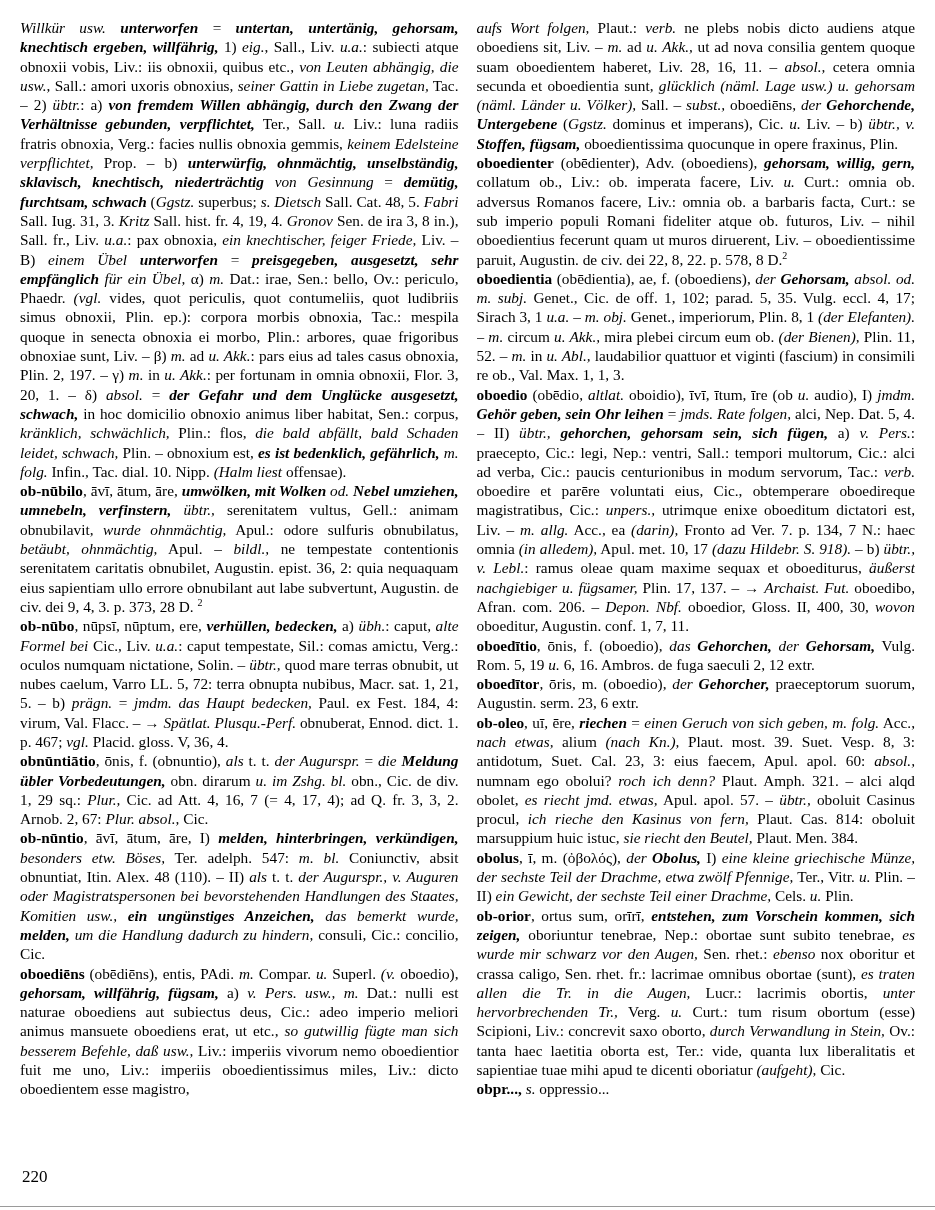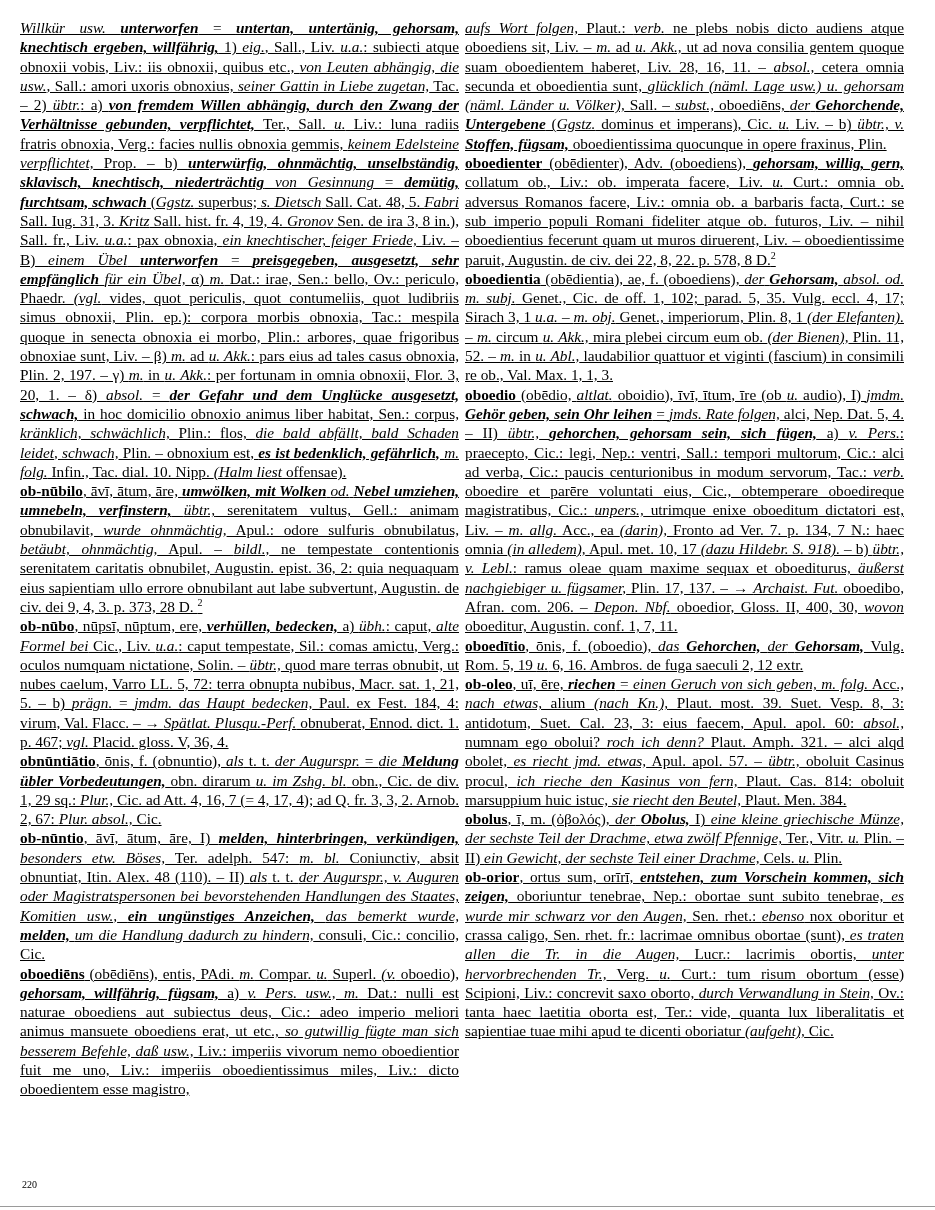--- a/index.html
+++ b/index.html
@@ -12,40 +12,39 @@
     font-family:"Liberation Serif","DejaVu Serif",serif;
     font-size:15.3px;
     line-height:19.3px;
     overflow:hidden;
   }
   .columns{
     position:absolute;
     left:20px;top:18px;
     width:895px;height:1150px;
     display:flex;
-    column-gap:6px;
+    column-gap:18px;
     overflow:hidden;
-    text-decoration:underline;
   }
   .column{
     width:439px;
     height:100%;
     overflow:hidden;
     text-align:justify;
   }
   .entry{margin:0;padding:0;}
   .rm{font-style:normal;font-weight:normal;}
   .it{font-style:italic;}
   .bd{font-weight:bold;}
   .bdit{font-weight:bold;font-style:italic;}
   sup.sup{font-size:10px;line-height:0;}
   .page-number{
     position:absolute;
-    left:22px;bottom:16px;
-    font-size:10px;
+    left:22px;bottom:24px;
+    font-size:17px;
   }
   .bottom-rule{
     position:absolute;
     left:0;right:0;bottom:3px;
     height:1px;
     background:#9a9a9a;
   }
 </style>
 </head>
 <body>
@@ -59,20 +58,22 @@
         <p class="entry"><span class="bd">obnūntiātio</span><span class="rm">, ōnis, f. (obnuntio), </span><span class="it">als</span><span class="rm"> t. t. </span><span class="it">der Augurspr.</span><span class="rm"> = </span><span class="it">die</span><span class="rm"> </span><span class="bdit">Meldung übler Vorbedeutungen,</span><span class="rm"> obn. dirarum </span><span class="it">u. im Zshg. bl.</span><span class="rm"> obn., Cic. de div. 1, 29 sq.: </span><span class="it">Plur.,</span><span class="rm"> Cic. ad Att. 4, 16, 7 (= 4, 17, 4); ad Q. fr. 3, 3, 2. Arnob. 2, 67: </span><span class="it">Plur. absol.,</span><span class="rm"> Cic.</span></p>
         <p class="entry"><span class="bd">ob-nūntio</span><span class="rm">, āvī, ātum, āre, I) </span><span class="bdit">melden, hinterbringen, verkündigen,</span><span class="rm"> </span><span class="it">besonders etw. Böses,</span><span class="rm"> Ter. adelph. 547: </span><span class="it">m. bl.</span><span class="rm"> Coniunctiv, absit obnuntiat, Itin. Alex. 48 (110). – II) </span><span class="it">als</span><span class="rm"> t. t. </span><span class="it">der Augurspr., v. Auguren oder Magistratspersonen bei bevorstehenden Handlungen des Staates, Komitien usw.,</span><span class="rm"> </span><span class="bdit">ein ungünstiges Anzeichen,</span><span class="rm"> </span><span class="it">das bemerkt wurde,</span><span class="rm"> </span><span class="bdit">melden,</span><span class="rm"> </span><span class="it">um die Handlung dadurch zu hindern,</span><span class="rm"> consuli, Cic.: concilio, Cic.</span></p>
         <p class="entry"><span class="bd">oboediēns</span><span class="rm"> (obēdiēns), entis, PAdi. </span><span class="it">m.</span><span class="rm"> Compar. </span><span class="it">u.</span><span class="rm"> Superl. </span><span class="it">(v.</span><span class="rm"> oboedio), </span><span class="bdit">gehorsam, willfährig, fügsam,</span><span class="rm"> a) </span><span class="it">v. Pers. usw., m.</span><span class="rm"> Dat.: nulli est naturae oboediens aut subiectus deus, Cic.: adeo imperio meliori animus mansuete oboediens erat, ut etc., </span><span class="it">so gutwillig fügte man sich besserem Befehle, daß usw.,</span><span class="rm"> Liv.: imperiis vivorum nemo oboedientior fuit me uno, Liv.: imperiis oboedientissimus miles, Liv.: dicto oboedientem esse magistro,</span></p>
       </div>
     <div class="column">
         <p class="entry"><span class="it">aufs Wort folgen,</span><span class="rm"> Plaut.: </span><span class="it">verb.</span><span class="rm"> ne plebs nobis dicto audiens atque oboediens sit, Liv. – </span><span class="it">m.</span><span class="rm"> ad </span><span class="it">u. Akk.,</span><span class="rm"> ut ad nova consilia gentem quoque suam oboedientem haberet, Liv. 28, 16, 11. – </span><span class="it">absol.,</span><span class="rm"> cetera omnia secunda et oboedientia sunt, </span><span class="it">glücklich (näml. Lage usw.) u. gehorsam (näml. Länder u. Völker),</span><span class="rm"> Sall. – </span><span class="it">subst.,</span><span class="rm"> oboediēns, </span><span class="it">der</span><span class="rm"> </span><span class="bdit">Gehorchende, Untergebene</span><span class="rm"> (</span><span class="it">Ggstz.</span><span class="rm"> dominus et imperans), Cic. </span><span class="it">u.</span><span class="rm"> Liv. – b) </span><span class="it">übtr., v.</span><span class="rm"> </span><span class="bdit">Stoffen, fügsam,</span><span class="rm"> oboedientissima quocunque in opere fraxinus, Plin.</span></p>
         <p class="entry"><span class="bd">oboedienter</span><span class="rm"> (obēdienter), Adv. (oboediens), </span><span class="bdit">gehorsam, willig, gern,</span><span class="rm"> collatum ob., Liv.: ob. imperata facere, Liv. </span><span class="it">u.</span><span class="rm"> Curt.: omnia ob. adversus Romanos facere, Liv.: omnia ob. a barbaris facta, Curt.: se sub imperio populi Romani fideliter atque ob. futuros, Liv. – nihil oboedientius fecerunt quam ut muros diruerent, Liv. – oboedientissime paruit, Augustin. de civ. dei 22, 8, 22. p. 578, 8 D.</span><sup class="sup">2</sup></p>
         <p class="entry"><span class="bd">oboedientia</span><span class="rm"> (obēdientia), ae, f. (oboediens), </span><span class="it">der</span><span class="rm"> </span><span class="bdit">Gehorsam,</span><span class="rm"> </span><span class="it">absol. od. m. subj.</span><span class="rm"> Genet., Cic. de off. 1, 102; parad. 5, 35. Vulg. eccl. 4, 17; Sirach 3, 1 </span><span class="it">u.a.</span><span class="rm"> – </span><span class="it">m. obj.</span><span class="rm"> Genet., imperiorum, Plin. 8, 1 </span><span class="it">(der Elefanten).</span><span class="rm"> – </span><span class="it">m.</span><span class="rm"> circum </span><span class="it">u. Akk.,</span><span class="rm"> mira plebei circum eum ob. </span><span class="it">(der Bienen),</span><span class="rm"> Plin. 11, 52. – </span><span class="it">m.</span><span class="rm"> in </span><span class="it">u. Abl.,</span><span class="rm"> laudabilior quattuor et viginti (fascium) in consimili re ob., Val. Max. 1, 1, 3.</span></p>
         <p class="entry"><span class="bd">oboedio</span><span class="rm"> (obēdio, </span><span class="it">altlat.</span><span class="rm"> oboidio), īvī, ītum, īre (ob </span><span class="it">u.</span><span class="rm"> audio), I) </span><span class="it">jmdm.</span><span class="rm"> </span><span class="bdit">Gehör geben, sein Ohr leihen</span><span class="rm"> = </span><span class="it">jmds. Rate folgen,</span><span class="rm"> alci, Nep. Dat. 5, 4. – II) </span><span class="it">übtr.,</span><span class="rm"> </span><span class="bdit">gehorchen, gehorsam sein, sich fügen,</span><span class="rm"> a) </span><span class="it">v. Pers.</span><span class="rm">: praecepto, Cic.: legi, Nep.: ventri, Sall.: tempori multorum, Cic.: alci ad verba, Cic.: paucis centurionibus in modum servorum, Tac.: </span><span class="it">verb.</span><span class="rm"> oboedire et parēre voluntati eius, Cic., obtemperare oboedireque magistratibus, Cic.: </span><span class="it">unpers.,</span><span class="rm"> utrimque enixe oboeditum dictatori est, Liv. – </span><span class="it">m. allg.</span><span class="rm"> Acc., ea </span><span class="it">(darin),</span><span class="rm"> Fronto ad Ver. 7. p. 134, 7 N.: haec omnia </span><span class="it">(in alledem),</span><span class="rm"> Apul. met. 10, 17 </span><span class="it">(dazu Hildebr. S. 918).</span><span class="rm"> – b) </span><span class="it">übtr., v. Lebl.</span><span class="rm">: ramus oleae quam maxime sequax et oboediturus, </span><span class="it">äußerst nachgiebiger u. fügsamer,</span><span class="rm"> Plin. 17, 137. – → </span><span class="it">Archaist. Fut.</span><span class="rm"> oboedibo, Afran. com. 206. – </span><span class="it">Depon. Nbf.</span><span class="rm"> oboedior, Gloss. II, 400, 30, </span><span class="it">wovon</span><span class="rm"> oboeditur, Augustin. conf. 1, 7, 11.</span></p>
         <p class="entry"><span class="bd">oboedītio</span><span class="rm">, ōnis, f. (oboedio), </span><span class="it">das</span><span class="rm"> </span><span class="bdit">Gehorchen,</span><span class="rm"> </span><span class="it">der</span><span class="rm"> </span><span class="bdit">Gehorsam,</span><span class="rm"> Vulg. Rom. 5, 19 </span><span class="it">u.</span><span class="rm"> 6, 16. Ambros. de fuga saeculi 2, 12 extr.</span></p>
+        <p class="entry"><span class="bd">oboedītor</span><span class="rm">, ōris, m. (oboedio), </span><span class="it">der</span><span class="rm"> </span><span class="bdit">Gehorcher,</span><span class="rm"> praeceptorum suorum, Augustin. serm. 23, 6 extr.</span></p>
         <p class="entry"><span class="bd">ob-oleo</span><span class="rm">, uī, ēre, </span><span class="bdit">riechen</span><span class="rm"> = </span><span class="it">einen Geruch von sich geben, m. folg.</span><span class="rm"> Acc., </span><span class="it">nach etwas,</span><span class="rm"> alium </span><span class="it">(nach Kn.),</span><span class="rm"> Plaut. most. 39. Suet. Vesp. 8, 3: antidotum, Suet. Cal. 23, 3: eius faecem, Apul. apol. 60: </span><span class="it">absol.,</span><span class="rm"> numnam ego obolui? </span><span class="it">roch ich denn?</span><span class="rm"> Plaut. Amph. 321. – alci alqd obolet, </span><span class="it">es riecht jmd. etwas,</span><span class="rm"> Apul. apol. 57. – </span><span class="it">übtr.,</span><span class="rm"> oboluit Casinus procul, </span><span class="it">ich rieche den Kasinus von fern,</span><span class="rm"> Plaut. Cas. 814: oboluit marsuppium huic istuc, </span><span class="it">sie riecht den Beutel,</span><span class="rm"> Plaut. Men. 384.</span></p>
         <p class="entry"><span class="bd">obolus</span><span class="rm">, ī, m. (ὀβολός), </span><span class="it">der</span><span class="rm"> </span><span class="bdit">Obolus,</span><span class="rm"> I) </span><span class="it">eine kleine griechische Münze, der sechste Teil der Drachme, etwa zwölf Pfennige,</span><span class="rm"> Ter., Vitr. </span><span class="it">u.</span><span class="rm"> Plin. – II) </span><span class="it">ein Gewicht, der sechste Teil einer Drachme,</span><span class="rm"> Cels. </span><span class="it">u.</span><span class="rm"> Plin.</span></p>
         <p class="entry"><span class="bd">ob-orior</span><span class="rm">, ortus sum, orīrī, </span><span class="bdit">entstehen, zum Vorschein kommen, sich zeigen,</span><span class="rm"> oboriuntur tenebrae, Nep.: obortae sunt subito tenebrae, </span><span class="it">es wurde mir schwarz vor den Augen,</span><span class="rm"> Sen. rhet.: </span><span class="it">ebenso</span><span class="rm"> nox oboritur et crassa caligo, Sen. rhet. fr.: lacrimae omnibus obortae (sunt), </span><span class="it">es traten allen die Tr. in die Augen,</span><span class="rm"> Lucr.: lacrimis obortis, </span><span class="it">unter hervorbrechenden Tr.,</span><span class="rm"> Verg. </span><span class="it">u.</span><span class="rm"> Curt.: tum risum obortum (esse) Scipioni, Liv.: concrevit saxo oborto, </span><span class="it">durch Verwandlung in Stein,</span><span class="rm"> Ov.: tanta haec laetitia oborta est, Ter.: vide, quanta lux liberalitatis et sapientiae tuae mihi apud te dicenti oboriatur </span><span class="it">(aufgeht),</span><span class="rm"> Cic.</span></p>
+        <p class="entry"><span class="bd">obpr...,</span><span class="rm"> </span><span class="it">s.</span><span class="rm"> oppressio...</span></p>
       </div>
   </div>
   <div class="page-number">220</div>
   <div class="bottom-rule"></div>
 </div>
 
 </body></html>

